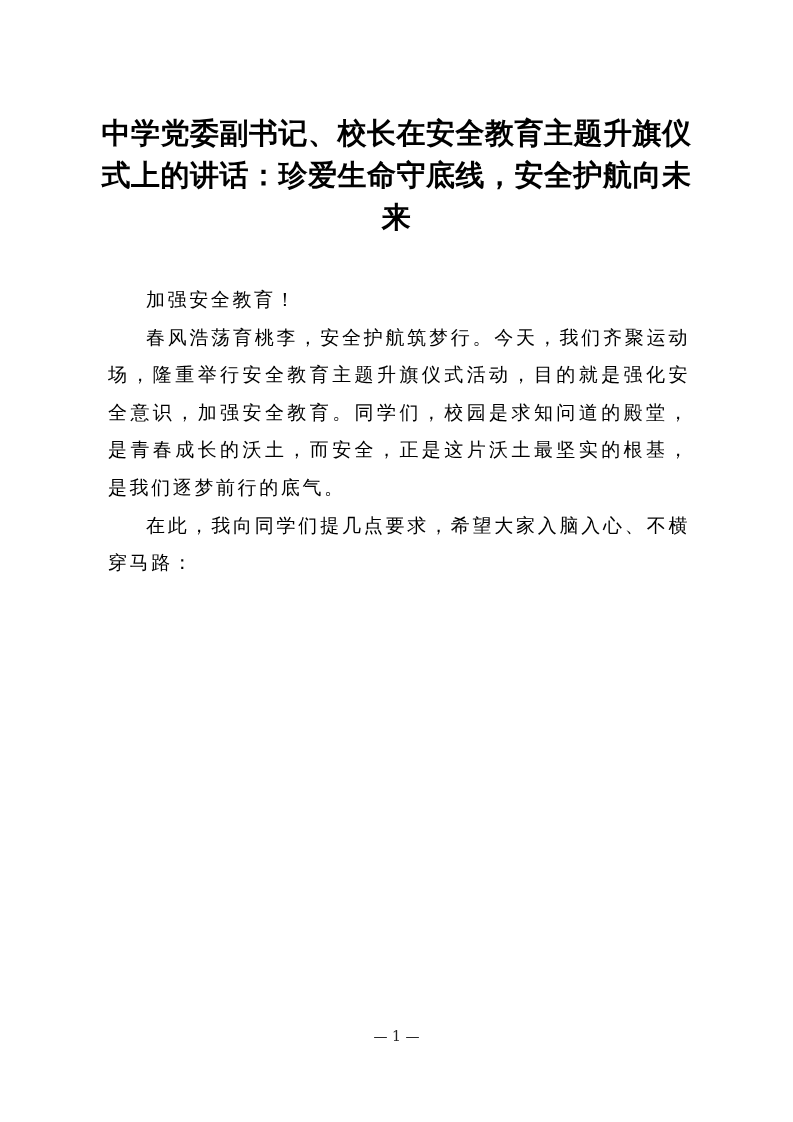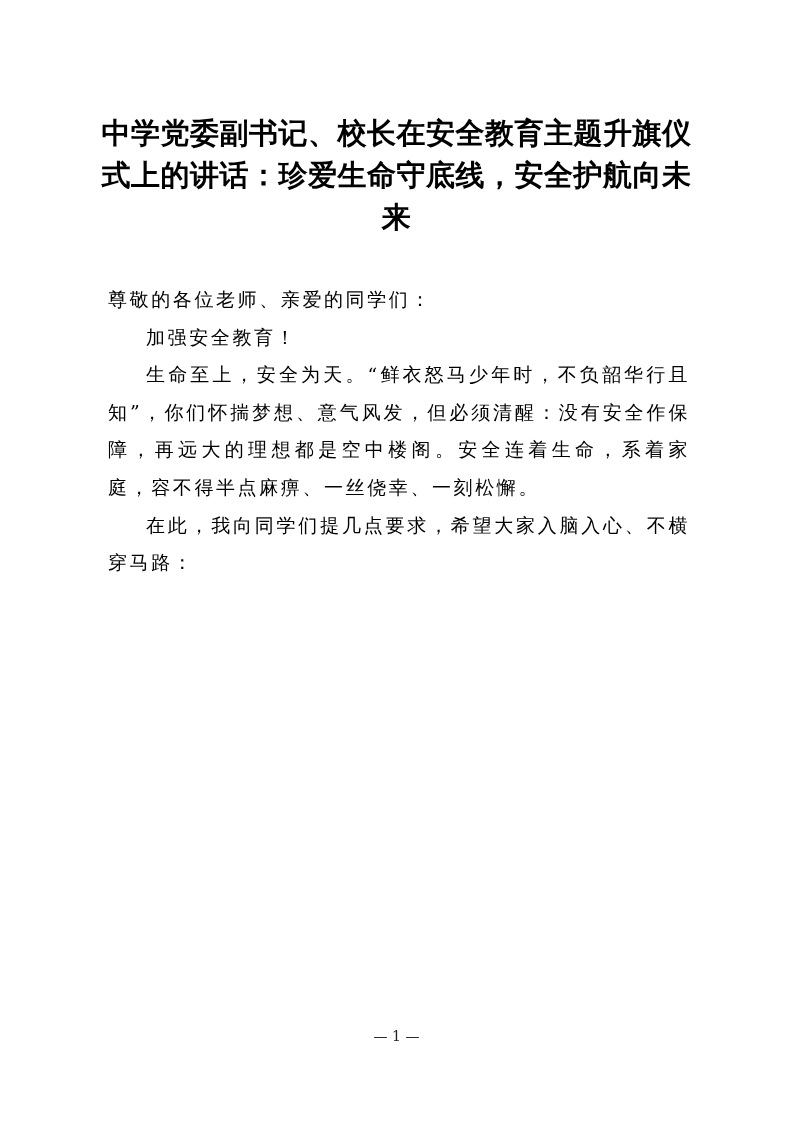--- a/index.html
+++ b/index.html
@@ -23,20 +23,19 @@
     font-family:"DejaVu Serif", serif; font-size:14px; color:#222;
   }
 </style>
 </head>
 <body>
 
 <div class="page">
   <div class="title">中学党委副书记、校长在安全教育主题升旗仪式上的讲话：珍爱生命守底线，安全护航向未来</div>
 
   <div class="body">
-    <p>尊敬的各位老师、亲爱的同学们：</p>
     <p class="indent">加强安全教育！</p>
-    <p class="indent">生命至上，安全为天。“鲜衣怒马少年时，不负韶华行且知”，你们怀揣梦想、意气风发，但必须清醒：没有安全作保障，再远大的理想都是空中楼阁。安全连着生命，系着家庭，容不得半点麻痹、一丝侥幸、一刻松懈。</p>
+    <p class="indent">春风浩荡育桃李，安全护航筑梦行。今天，我们齐聚运动场，隆重举行安全教育主题升旗仪式活动，目的就是强化安全意识，加强安全教育。同学们，校园是求知问道的殿堂，是青春成长的沃土，而安全，正是这片沃土最坚实的根基，是我们逐梦前行的底气。</p>
     <p class="indent">在此，我向同学们提几点要求，希望大家入脑入心、不横穿马路：</p>
   </div>
 
   <div class="footer">— 1 —</div>
 </div>
 
 </body></html>

